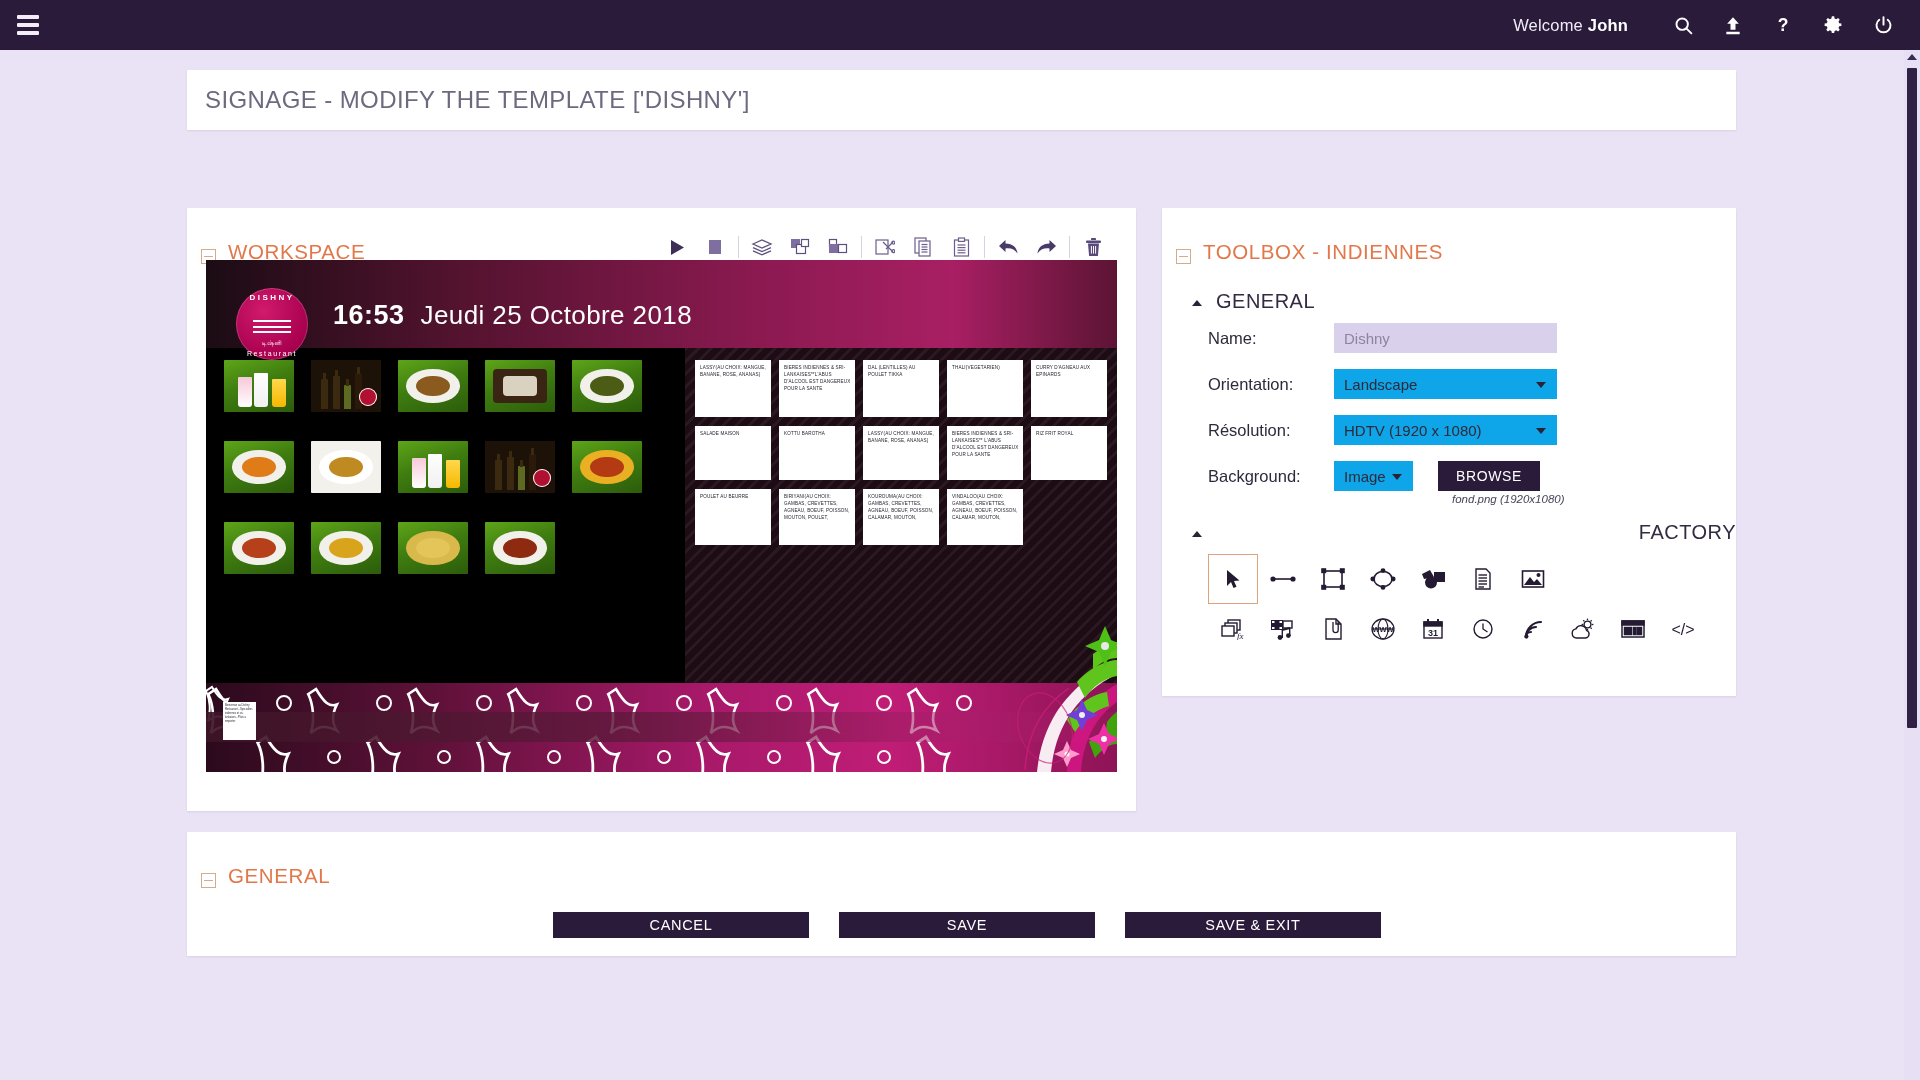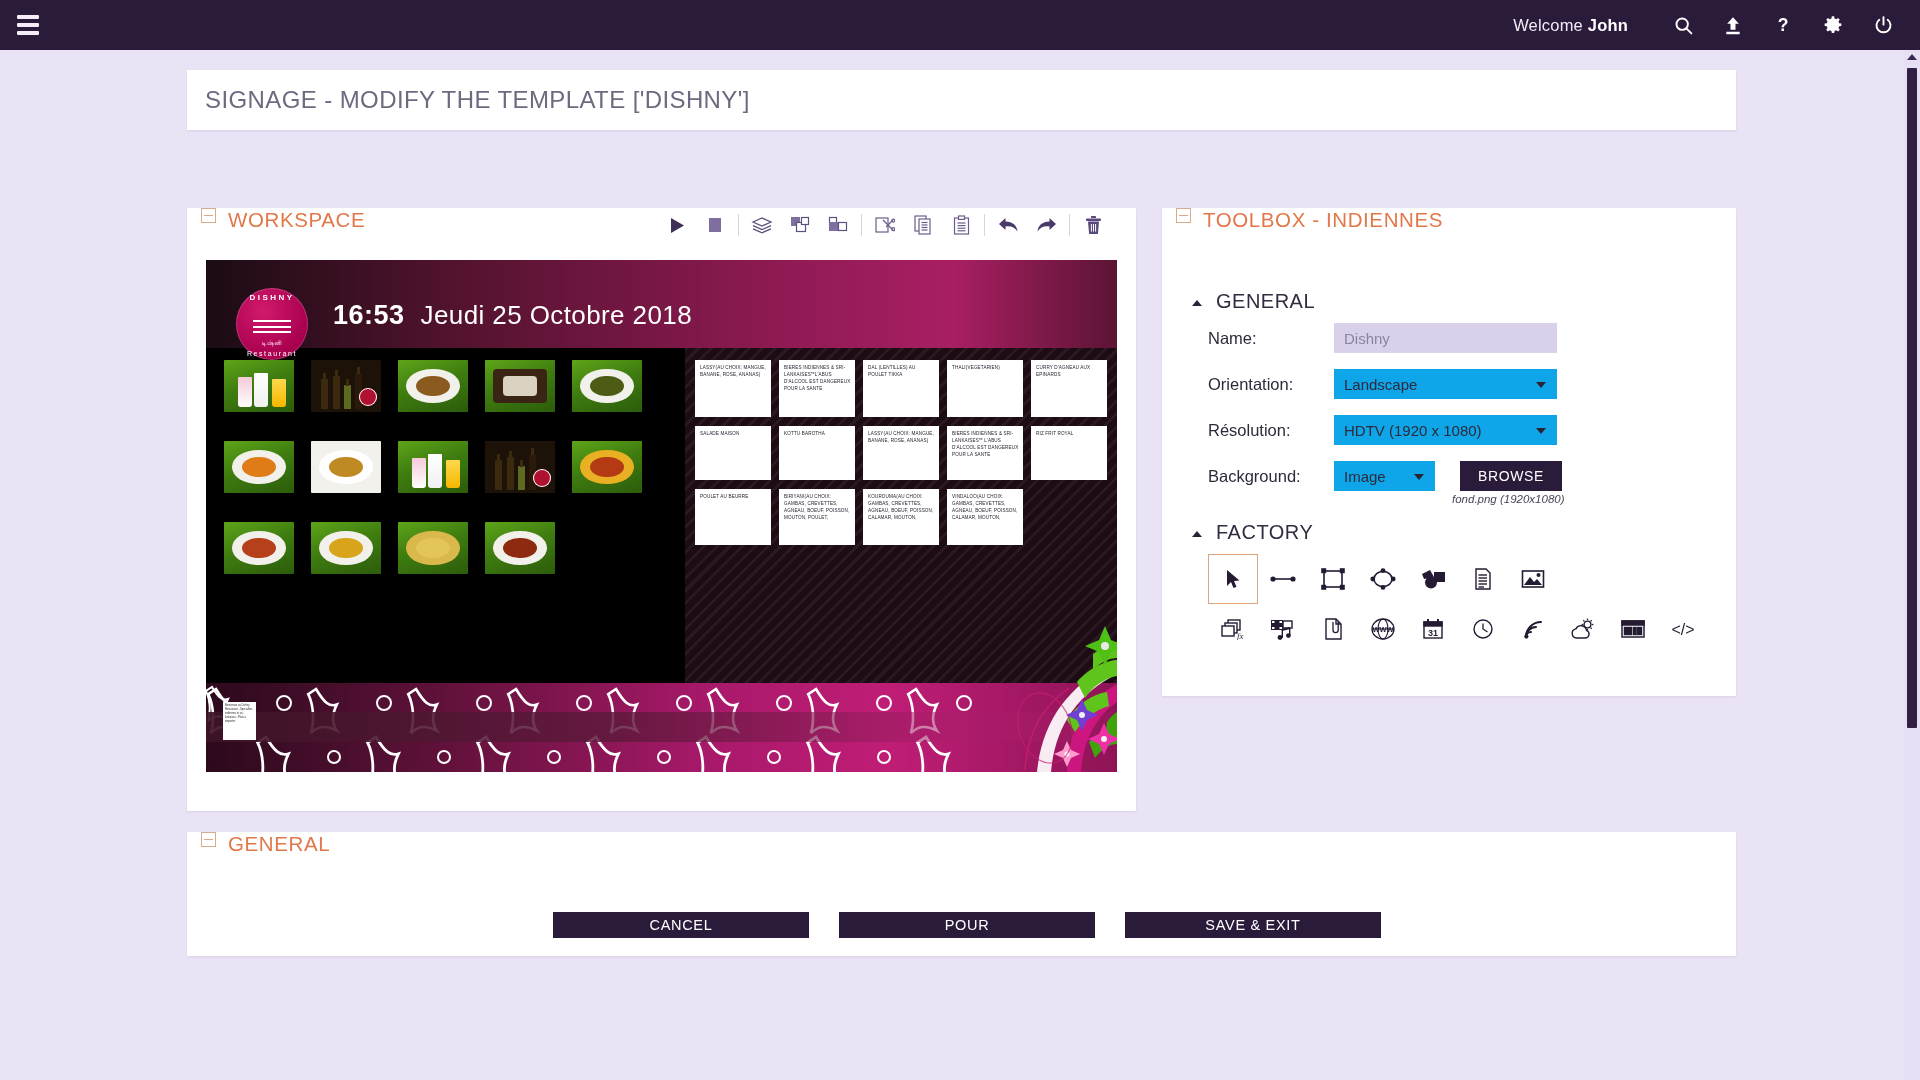--- a/index.html
+++ b/index.html
@@ -85,21 +85,21 @@
     font-size: 24px; color: #6d6a80; font-weight: 400;
     letter-spacing: .4px; padding-left: 18px;
   }
 
   
   .workspace-card {
     position: absolute; left: 187px; top: 158px;
     width: 949px; height: 603px;
   }
   .panel-head {
-    height: 56px; display: flex; align-items: flex-start;
+    height: 56px; display: flex; align-items: flex-end;
     padding: 0 24px 0 14px;
   }
   .collapse-box {
     width: 15px; height: 15px;
     border: 1px solid #d9a98c;
     position: relative; margin-right: 12px; cursor: pointer;
     flex: 0 0 auto;
   }
   .collapse-box::before {
     content: ""; position: absolute;
@@ -292,21 +292,21 @@
     border: none; outline: none;
     font-size: 15px; color: #2f2a3a;
     padding: 0 10px; font-family: "Liberation Sans", sans-serif;
   }
   .field::placeholder { color: #8d85a0; }
   .select {
     width: 223px; height: 30px; background: #0ea5e9;
     display: flex; align-items: center; padding: 0 10px;
     font-size: 15px; color: #2f2a3a; cursor: pointer; position: relative;
   }
-  .select.small { width: 101px; }
+  .select.small { width: 79px; }
   .sel-caret {
     position: absolute; right: 11px; top: 13px;
     width: 0; height: 0;
     border-left: 5px solid transparent;
     border-right: 5px solid transparent;
     border-top: 6px solid #2a2335;
   }
   .browse-btn {
     margin-left: 25px; width: 102px; height: 30px;
     background: #2a1b3b; color: #fff; font-size: 14px;
@@ -784,21 +784,21 @@
         <div class="bg-wrap">
           <div class="select small">
             <span>Image</span>
             <span class="sel-caret"></span>
           </div>
           <button class="browse-btn">BROWSE</button>
           <div class="bg-note">fond.png (1920x1080)</div>
         </div>
       </div>
 
-      <div class="section-head" style="margin-top:30px;">
+      <div class="section-head" style="margin-top:30px;justify-content:space-between;">
         <div class="caret-up"></div>
         <div class="section-title">FACTORY</div>
       </div>
 
       <div class="factory-grid">
         <div class="fac-row">
 
           <div class="fac-cell selected">
             <svg width="16" height="20" viewBox="0 0 16 20" fill="#241b33">
               <path d="M2 1 L2 17 L6 13 L8.5 19 L11.5 17.8 L9 12 L14.5 11.5 Z"></path>
@@ -975,18 +975,18 @@
     </div>
   </div>
 
   <div class="card actions-card">
     <div class="panel-head">
       <div class="collapse-box"></div>
       <div class="panel-title">GENERAL</div>
     </div>
     <div class="actions-row">
       <button class="act-btn">CANCEL</button>
-      <button class="act-btn">POUR</button>
+      <button class="act-btn">SAVE</button>
       <button class="act-btn">SAVE &amp; EXIT</button>
     </div>
   </div>
 
 </div>
 
 </body></html>

